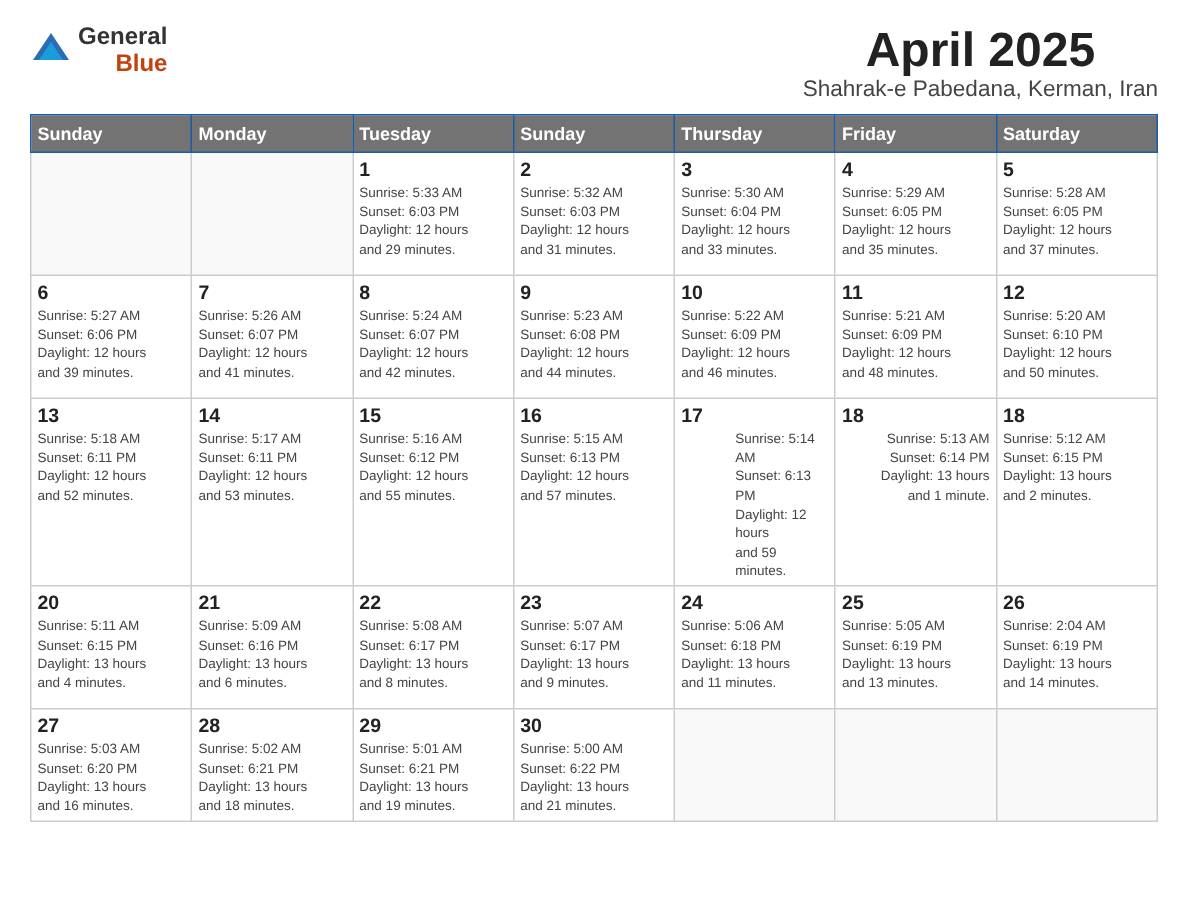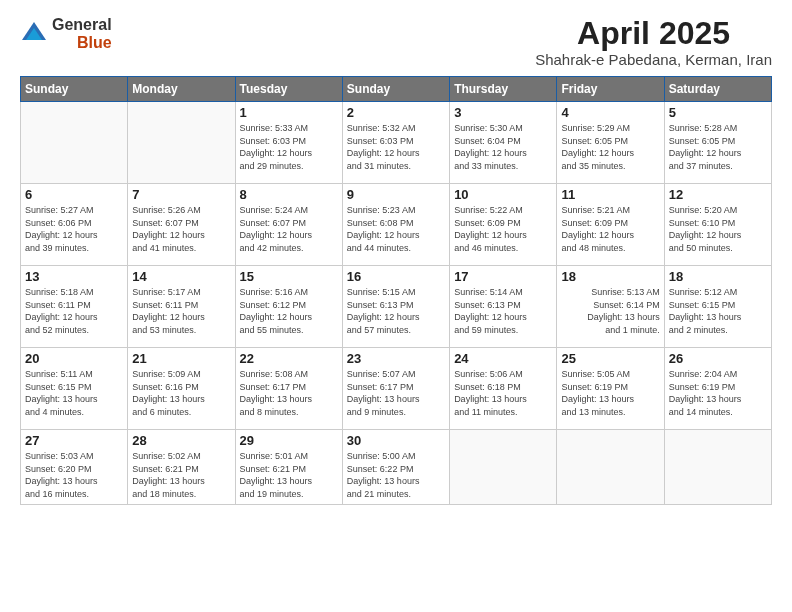--- a/index.html
+++ b/index.html
@@ -249,21 +249,21 @@
           </td>
           <td>
             <span class="day-num">16</span>
             <div class="day-detail" style="white-space: pre-line;">Sunrise: 5:15 AM
 Sunset: 6:13 PM
 Daylight: 12 hours
 and 57 minutes.</div>
           </td>
           <td>
             <span class="day-num">17</span>
-            <div class="day-detail" style="white-space: pre-line;">Sunrise: 5:14 AM
+            <div class="day-detail" style="white-space: pre-line; margin-left: 36px;">Sunrise: 5:14 AM
 Sunset: 6:13 PM
 Daylight: 12 hours
 and 59 minutes.</div>
           </td>
           <td>
             <span class="day-num">18</span>
             <div class="day-detail" style="white-space: pre-line; text-align: right;">Sunrise: 5:13 AM
 Sunset: 6:14 PM
 Daylight: 13 hours
 and 1 minute.</div>

